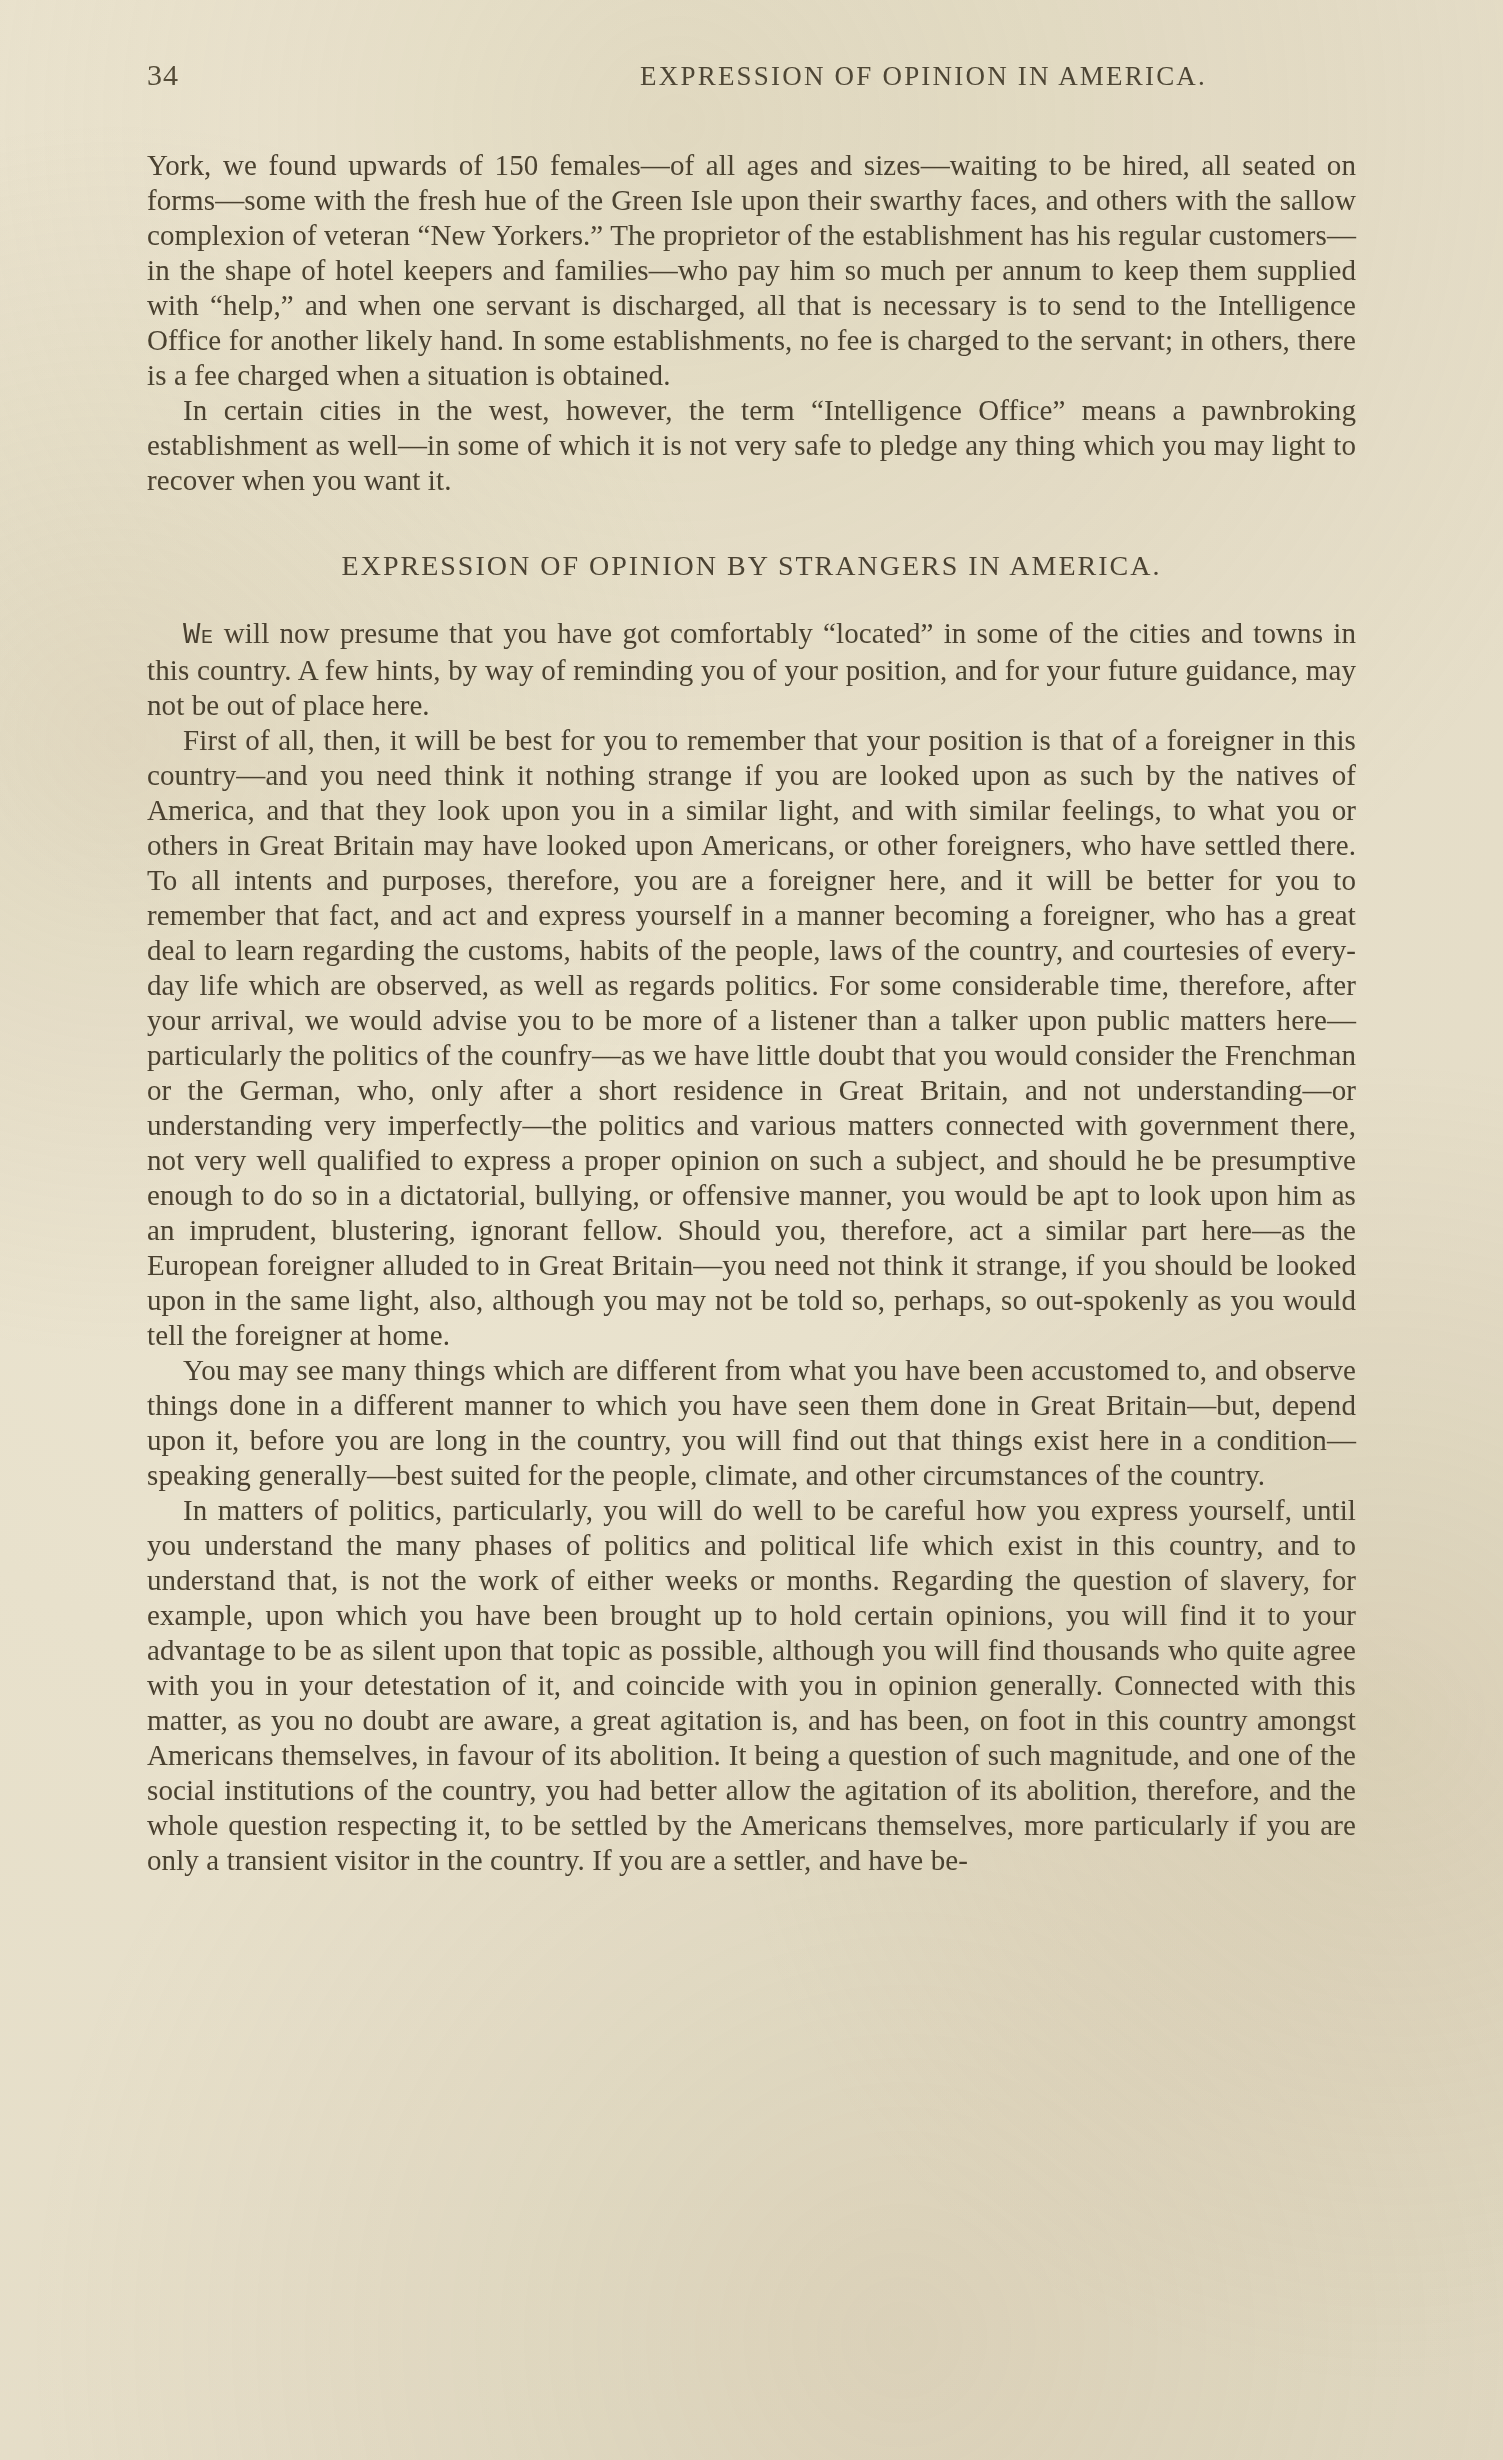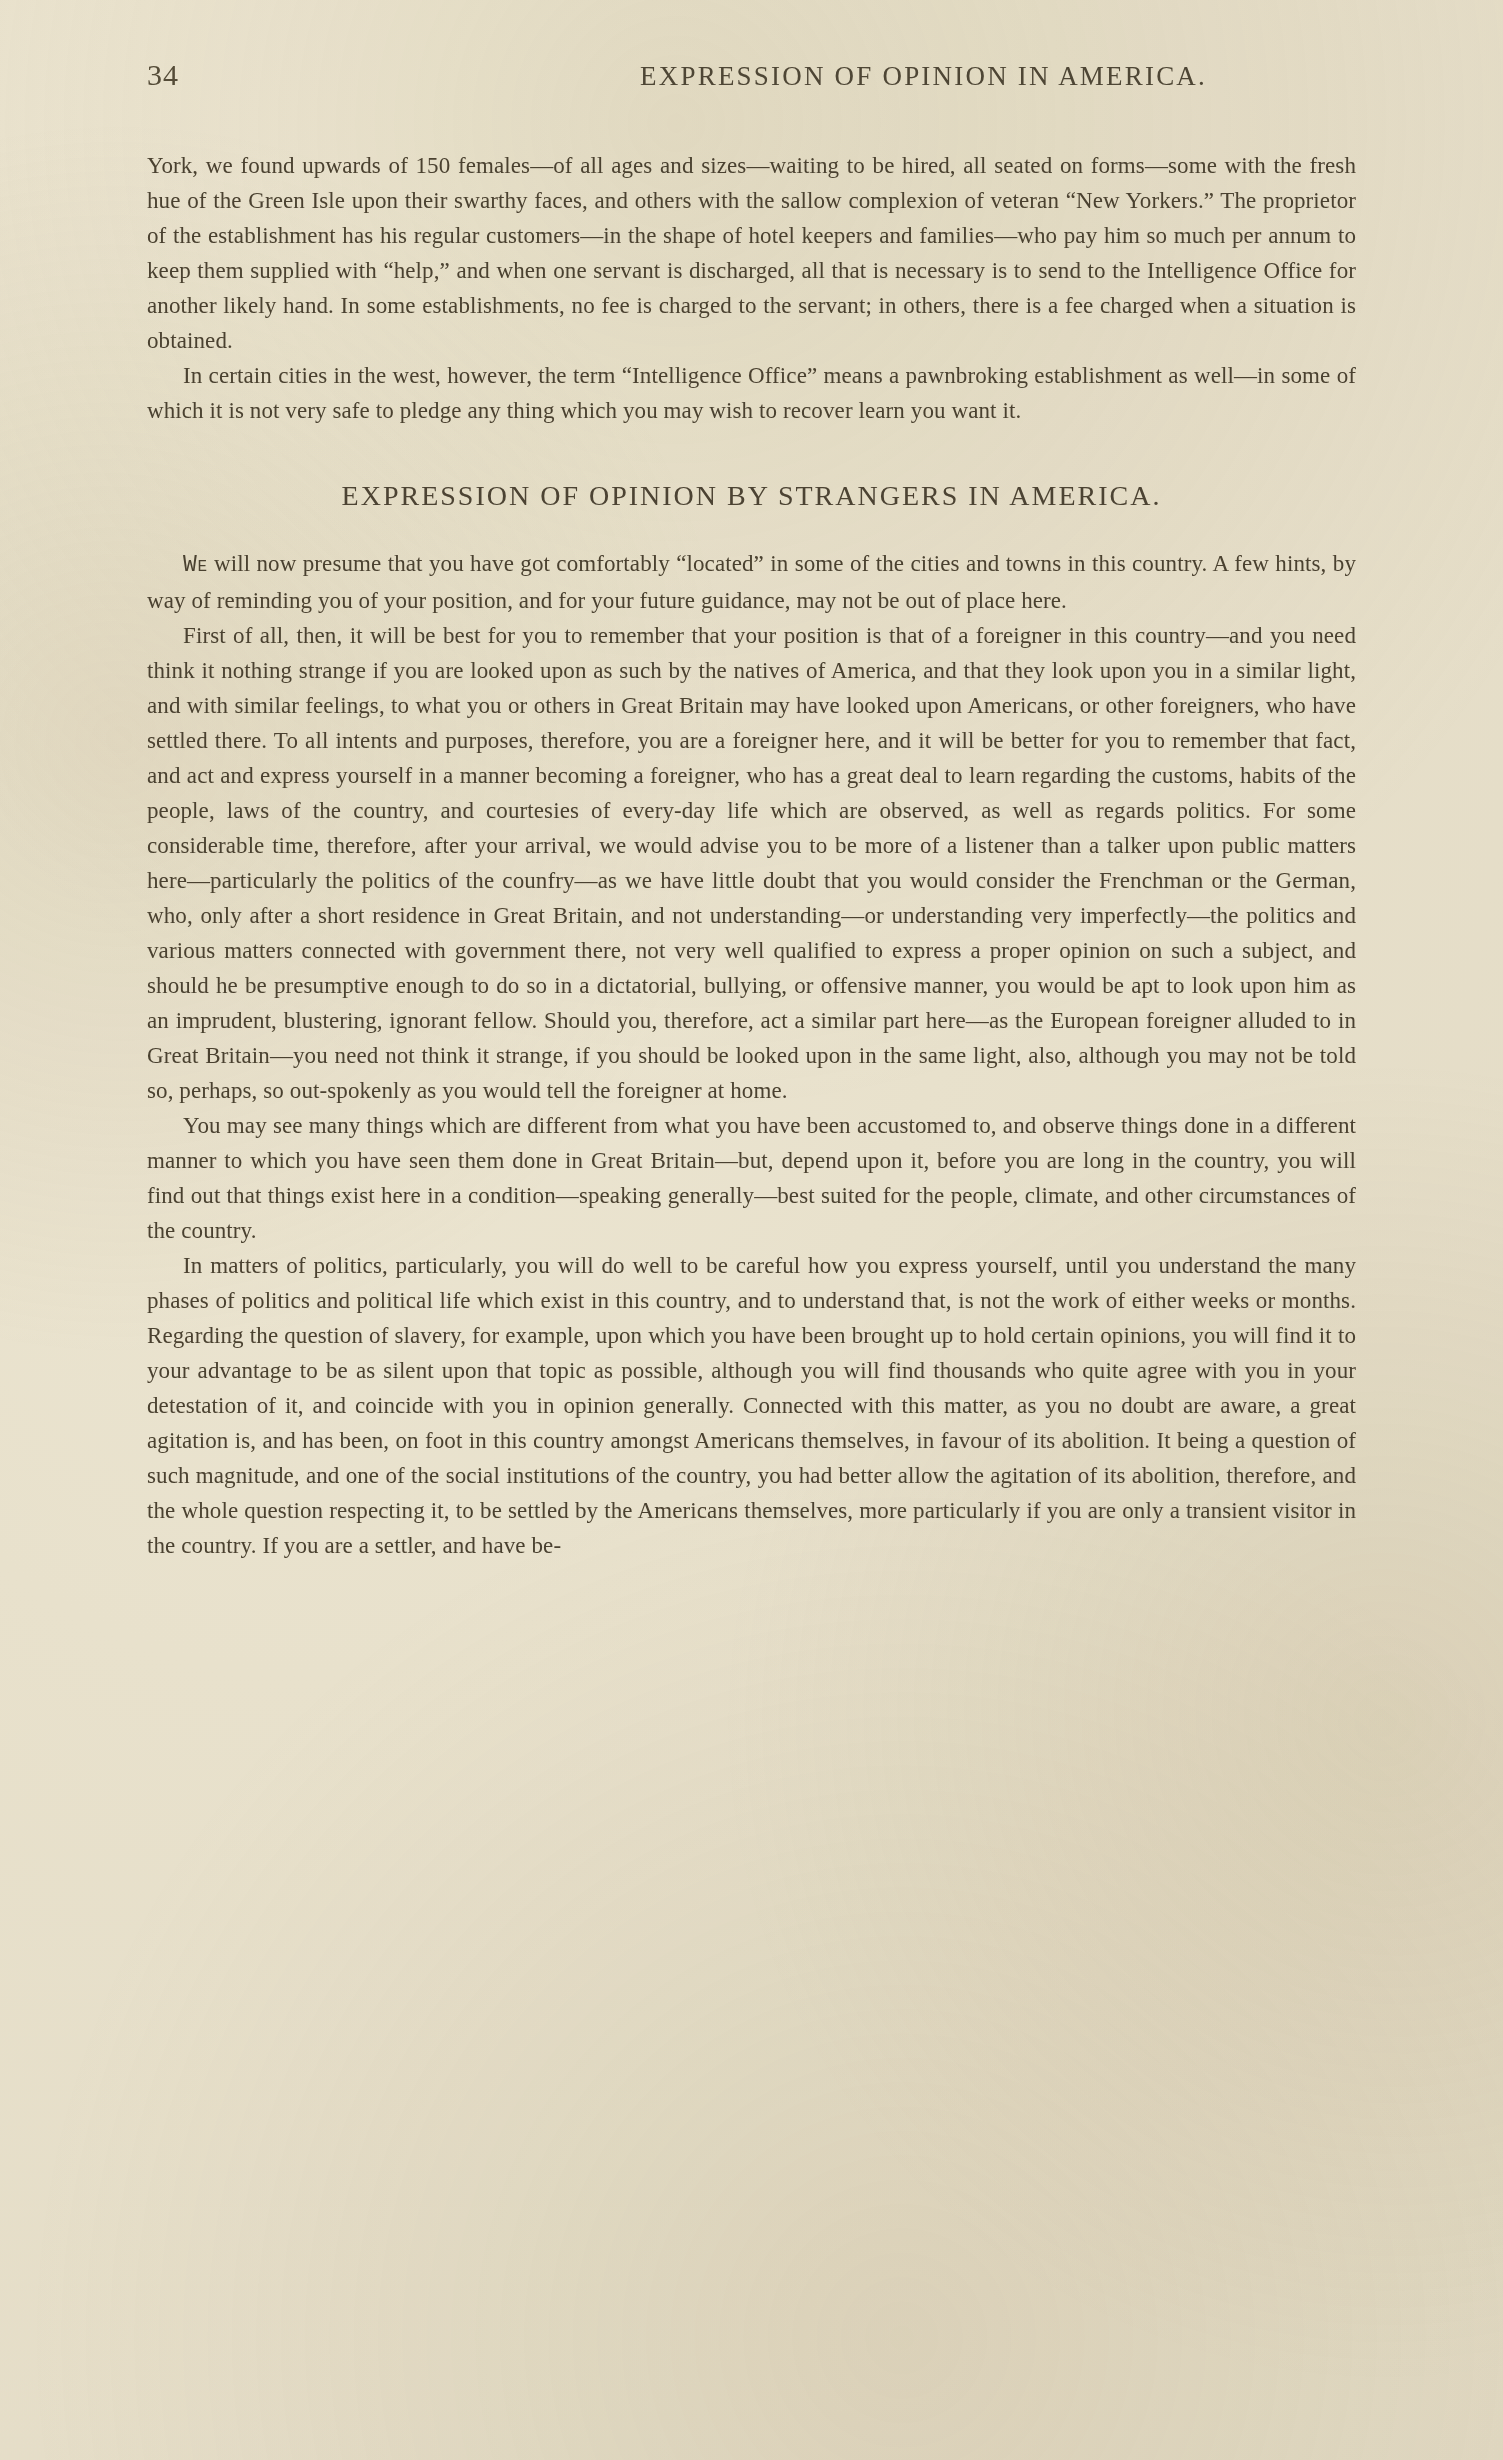--- a/index.html
+++ b/index.html
@@ -52,21 +52,21 @@
     flex: 1;
     text-align: right;
     font-size: 27px;
     letter-spacing: 2.2px;
     color: #4e4635;
     padding-right: 149px;
     white-space: nowrap;
   }
   p {
     margin: 0;
-    font-size: 23px;
+    font-size: 29px;
     line-height: 35px;
     text-align: justify;
     text-justify: inter-word;
     color: #4a4130;
     letter-spacing: 0.1px;
   }
   p.indent {
     text-indent: 36px;
   }
   .section-title {
@@ -88,21 +88,21 @@
 
 <div class="page">
   <div class="content">
 
     <div class="header-row">
       <div class="folio">34</div>
       <div class="running-head">EXPRESSION OF OPINION IN AMERICA.</div>
     </div>
 
     <p>York, we found upwards of 150 females—of all ages and sizes—waiting to be hired, all seated on forms—some with the fresh hue of the Green Isle upon their swarthy faces, and others with the sallow complexion of veteran “New Yorkers.” The proprietor of the establishment has his regular customers—in the shape of hotel keepers and families—who pay him so much per annum to keep them supplied with “help,” and when one servant is discharged, all that is necessary is to send to the Intelligence Office for another likely hand. In some establishments, no fee is charged to the servant; in others, there is a fee charged when a situation is obtained.</p>
-    <p class="indent">In certain cities in the west, however, the term “Intelligence Office” means a pawnbroking establishment as well—in some of which it is not very safe to pledge any thing which you may wish to recover learn you want it.</p>
+    <p class="indent">In certain cities in the west, however, the term “Intelligence Office” means a pawnbroking establishment as well—in some of which it is not very safe to pledge any thing which you may light to recover when you want it.</p>
 
     <div class="section-title">EXPRESSION OF OPINION BY STRANGERS IN AMERICA.</div>
 
     <p class="indent"><span class="smallcaps">We</span><span> will now presume that you have got comfortably “located” in some of the cities and towns in this country. A few hints, by way of reminding you of your position, and for your future guidance, may not be out of place here.</span></p>
     <p class="indent">First of all, then, it will be best for you to remember that your position is that of a foreigner in this country—and you need think it nothing strange if you are looked upon as such by the natives of America, and that they look upon you in a similar light, and with similar feelings, to what you or others in Great Britain may have looked upon Americans, or other foreigners, who have settled there. To all intents and purposes, therefore, you are a foreigner here, and it will be better for you to remember that fact, and act and express yourself in a manner becoming a foreigner, who has a great deal to learn regarding the customs, habits of the people, laws of the country, and courtesies of every-day life which are observed, as well as regards politics. For some considerable time, therefore, after your arrival, we would advise you to be more of a listener than a talker upon public matters here—particularly the politics of the counfry—as we have little doubt that you would consider the Frenchman or the German, who, only after a short residence in Great Britain, and not understanding—or understanding very imperfectly—the politics and various matters connected with government there, not very well qualified to express a proper opinion on such a subject, and should he be presumptive enough to do so in a dictatorial, bullying, or offensive manner, you would be apt to look upon him as an imprudent, blustering, ignorant fellow. Should you, therefore, act a similar part here—as the European foreigner alluded to in Great Britain—you need not think it strange, if you should be looked upon in the same light, also, although you may not be told so, perhaps, so out-spokenly as you would tell the foreigner at home.</p>
     <p class="indent">You may see many things which are different from what you have been accustomed to, and observe things done in a different manner to which you have seen them done in Great Britain—but, depend upon it, before you are long in the country, you will find out that things exist here in a condition—speaking generally—best suited for the people, climate, and other circumstances of the country.</p>
     <p class="indent">In matters of politics, particularly, you will do well to be careful how you express yourself, until you understand the many phases of politics and political life which exist in this country, and to understand that, is not the work of either weeks or months. Regarding the question of slavery, for example, upon which you have been brought up to hold certain opinions, you will find it to your advantage to be as silent upon that topic as possible, although you will find thousands who quite agree with you in your detestation of it, and coincide with you in opinion generally. Connected with this matter, as you no doubt are aware, a great agitation is, and has been, on foot in this country amongst Americans themselves, in favour of its abolition. It being a question of such magnitude, and one of the social institutions of the country, you had better allow the agitation of its abolition, therefore, and the whole question respecting it, to be settled by the Americans themselves, more particularly if you are only a transient visitor in the country. If you are a settler, and have be-</p>
 
   </div>
 </div>

